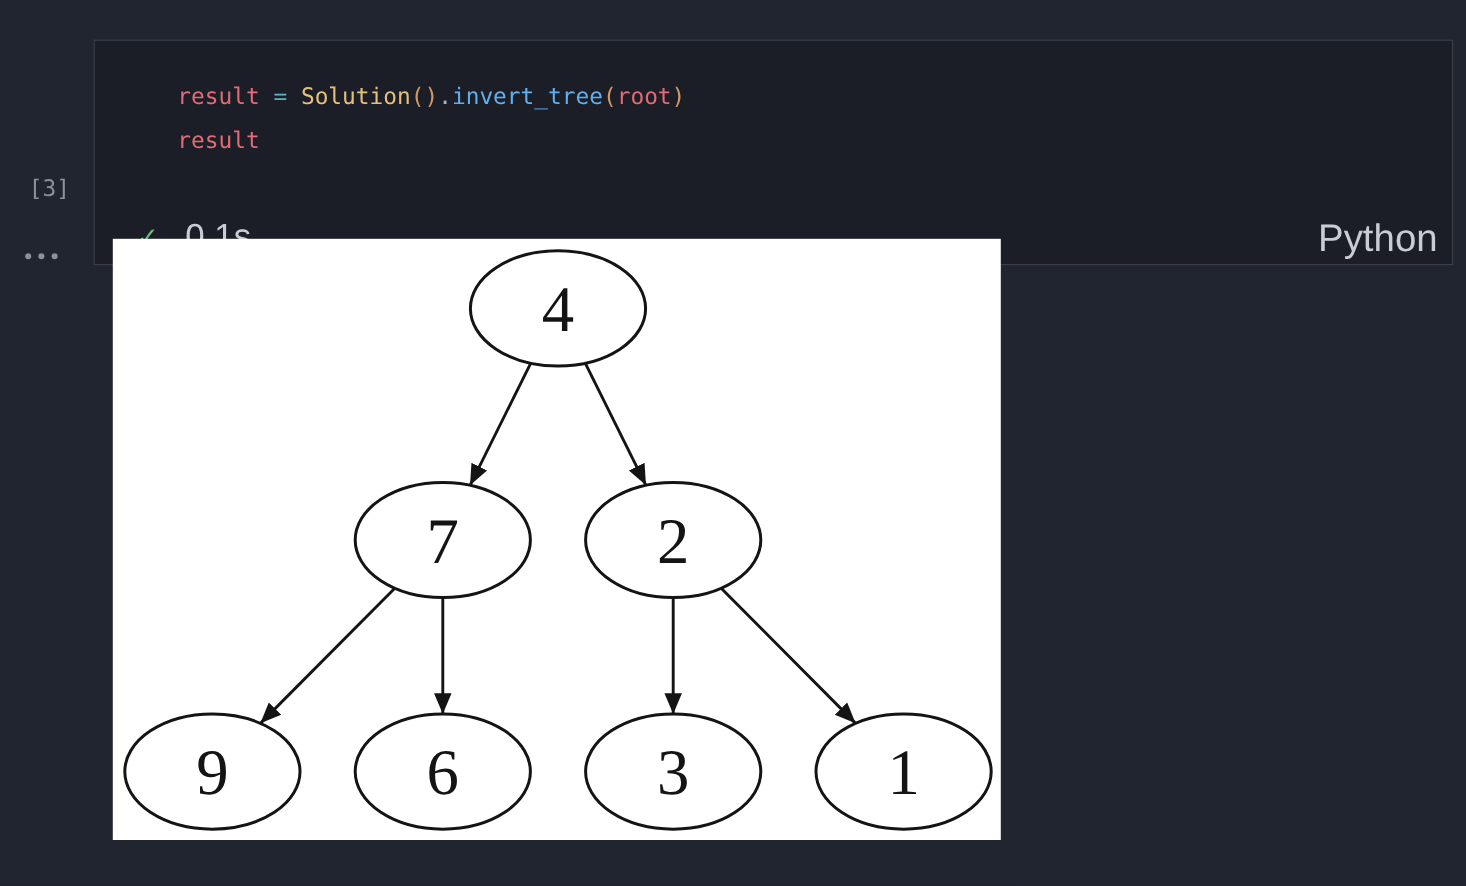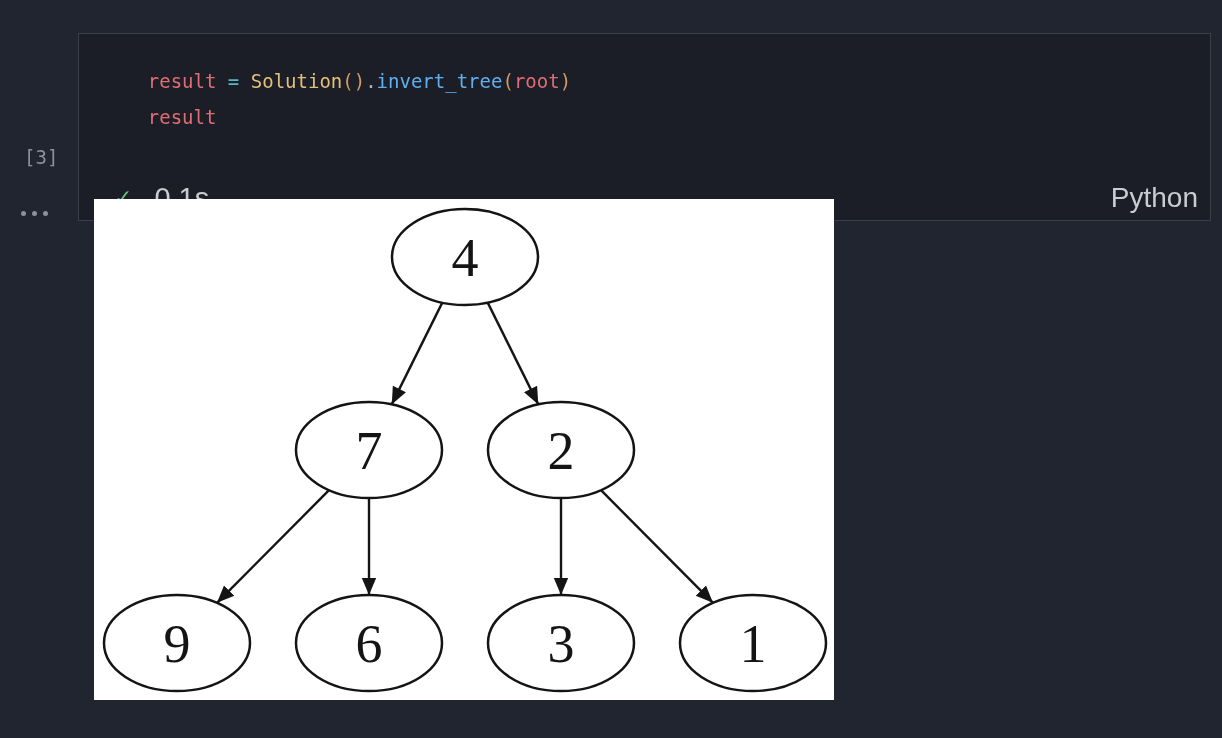--- a/index.html
+++ b/index.html
@@ -41,21 +41,21 @@
   .check-icon{
     color:var(--success-green);
     font-size:22px;line-height:1;
     margin-right:22px;
   }
   .duration{
     color:var(--status-text);font-size:29px;
   }
   .statusbar .spacer{flex:1;}
   .language{
-    color:var(--status-text);font-size:28px;cursor:pointer;
+    color:var(--status-text);font-size:32px;cursor:pointer;
   }
   .more-actions{
     position:absolute;left:21px;top:211px;
     display:flex;gap:6px;align-items:center;cursor:pointer;
   }
   .more-actions .dot{
     width:5px;height:5px;border-radius:50%;
     background:var(--muted-text);
   }
   .output-image{

